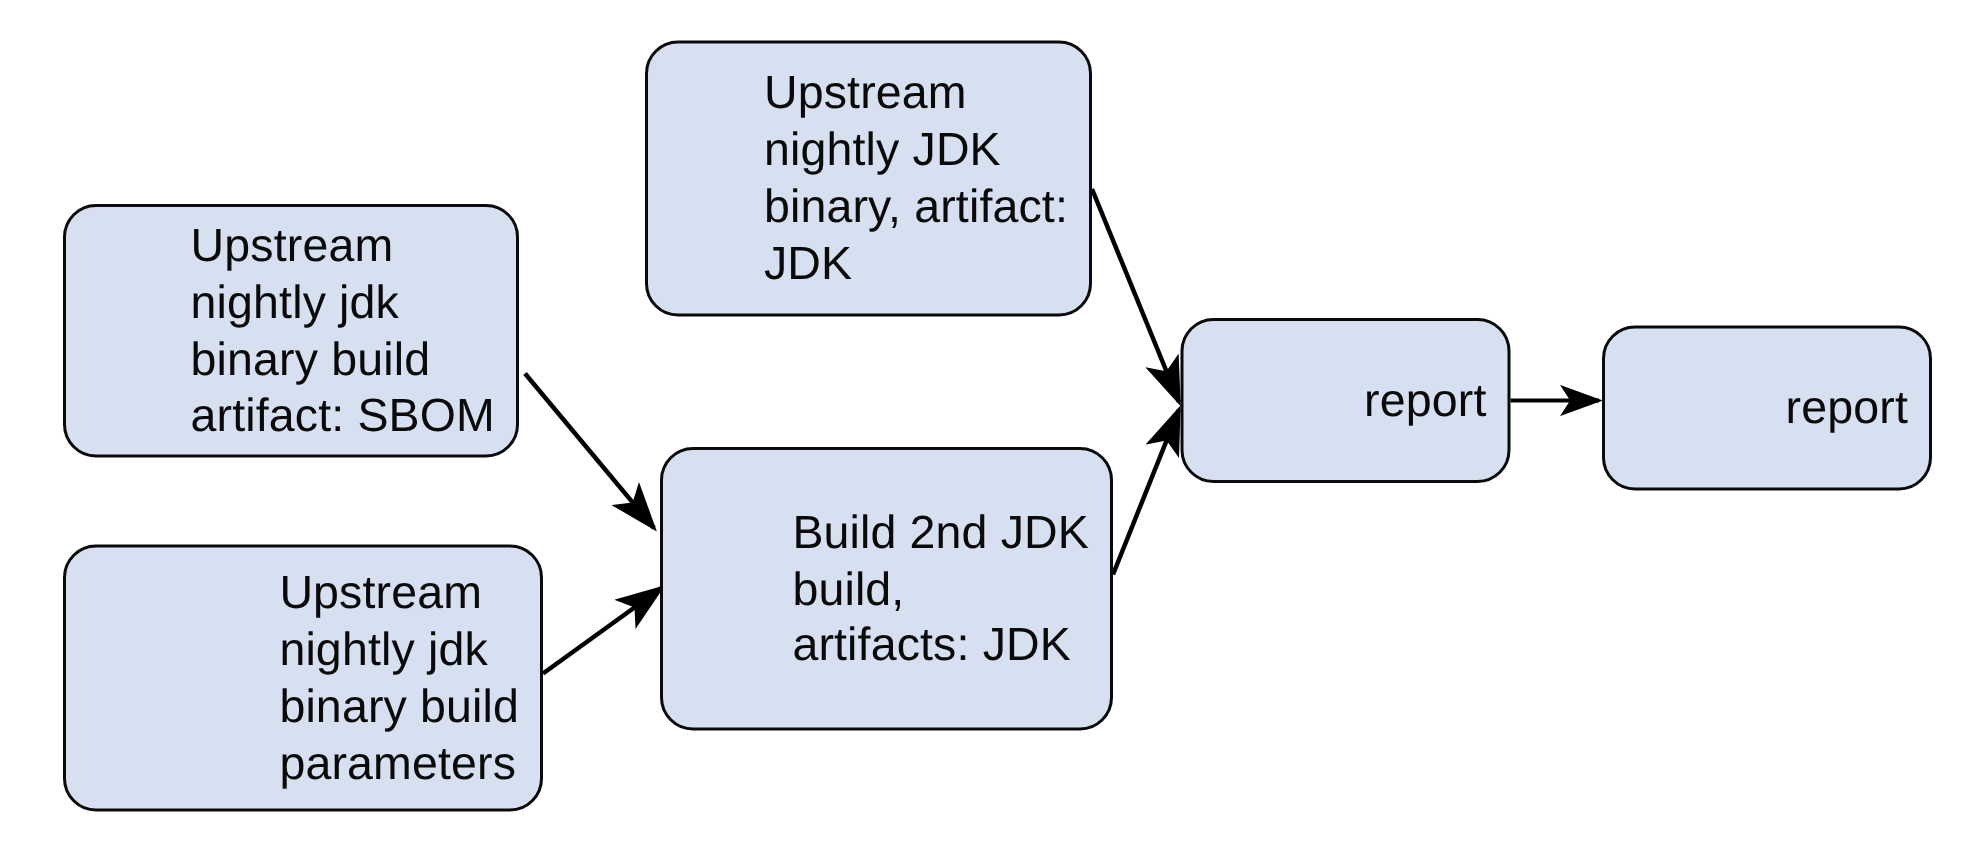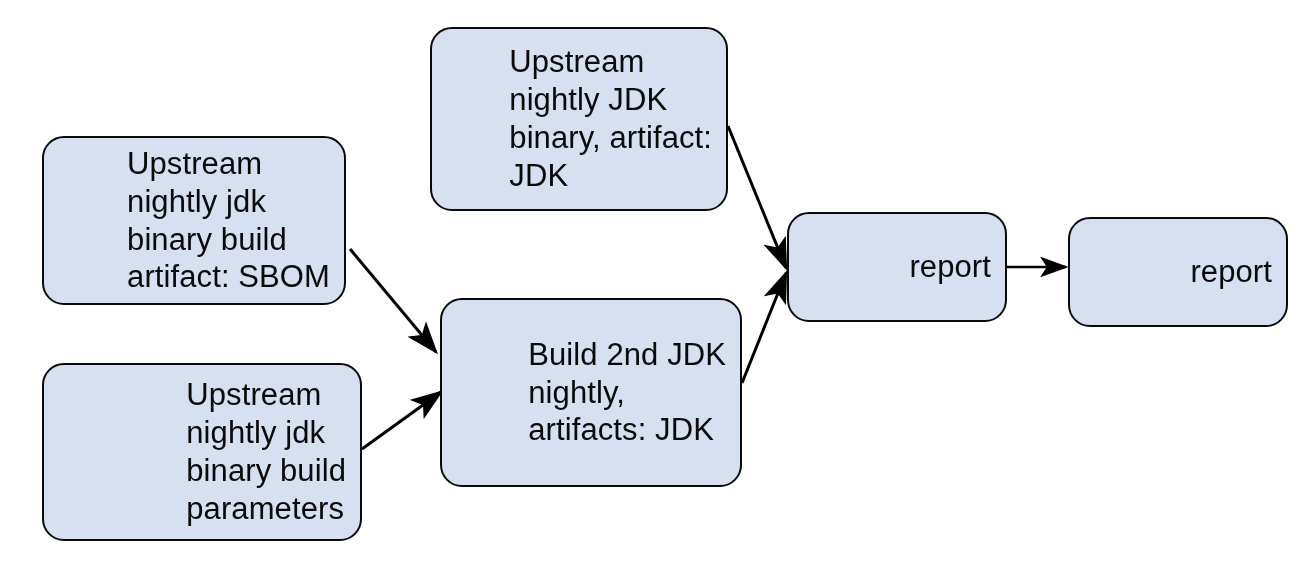--- a/index.html
+++ b/index.html
@@ -98,21 +98,21 @@
 
   <div class="node" id="node-upstream-jdk">
     <span class="node-label">Upstream
 nightly JDK
 binary, artifact:
 JDK</span>
   </div>
 
   <div class="node" id="node-build-2nd-jdk">
     <span class="node-label">Build 2nd JDK
-nightly,
+build,
 artifacts: JDK</span>
   </div>
 
   <div class="node" id="node-compare">
     <span class="node-label">report</span>
   </div>
 
   <div class="node" id="node-report">
     <span class="node-label">report</span>
   </div>

